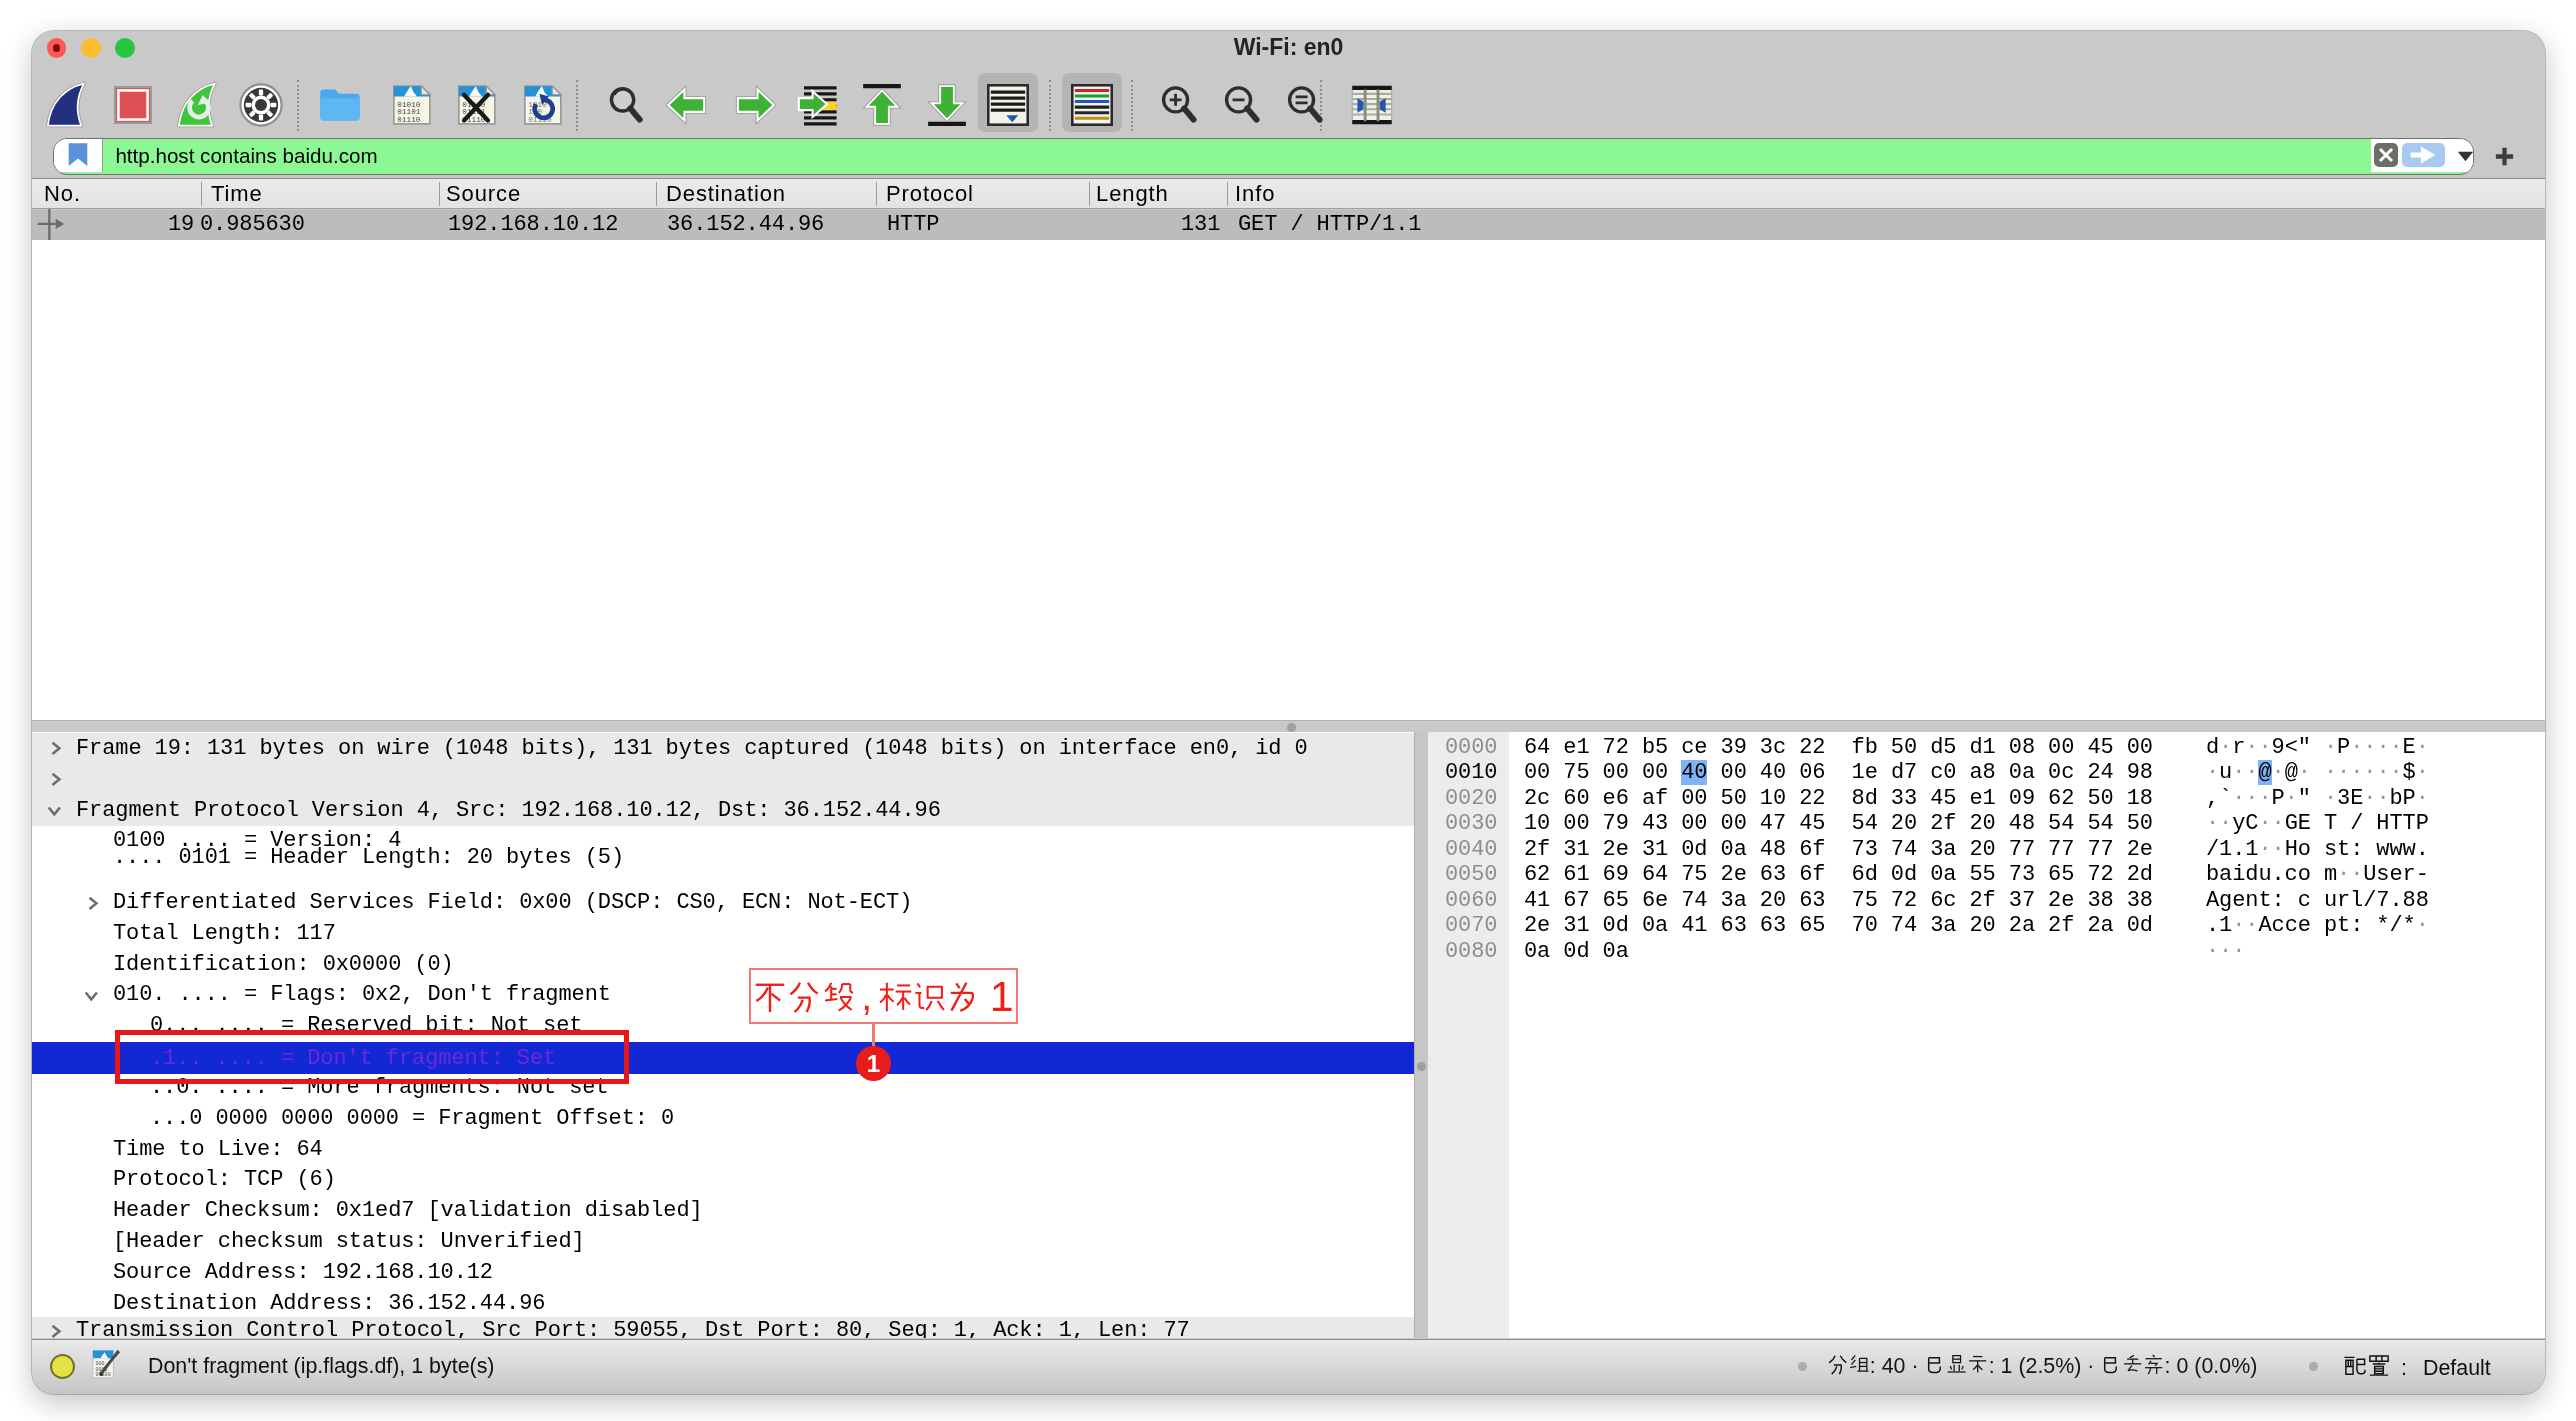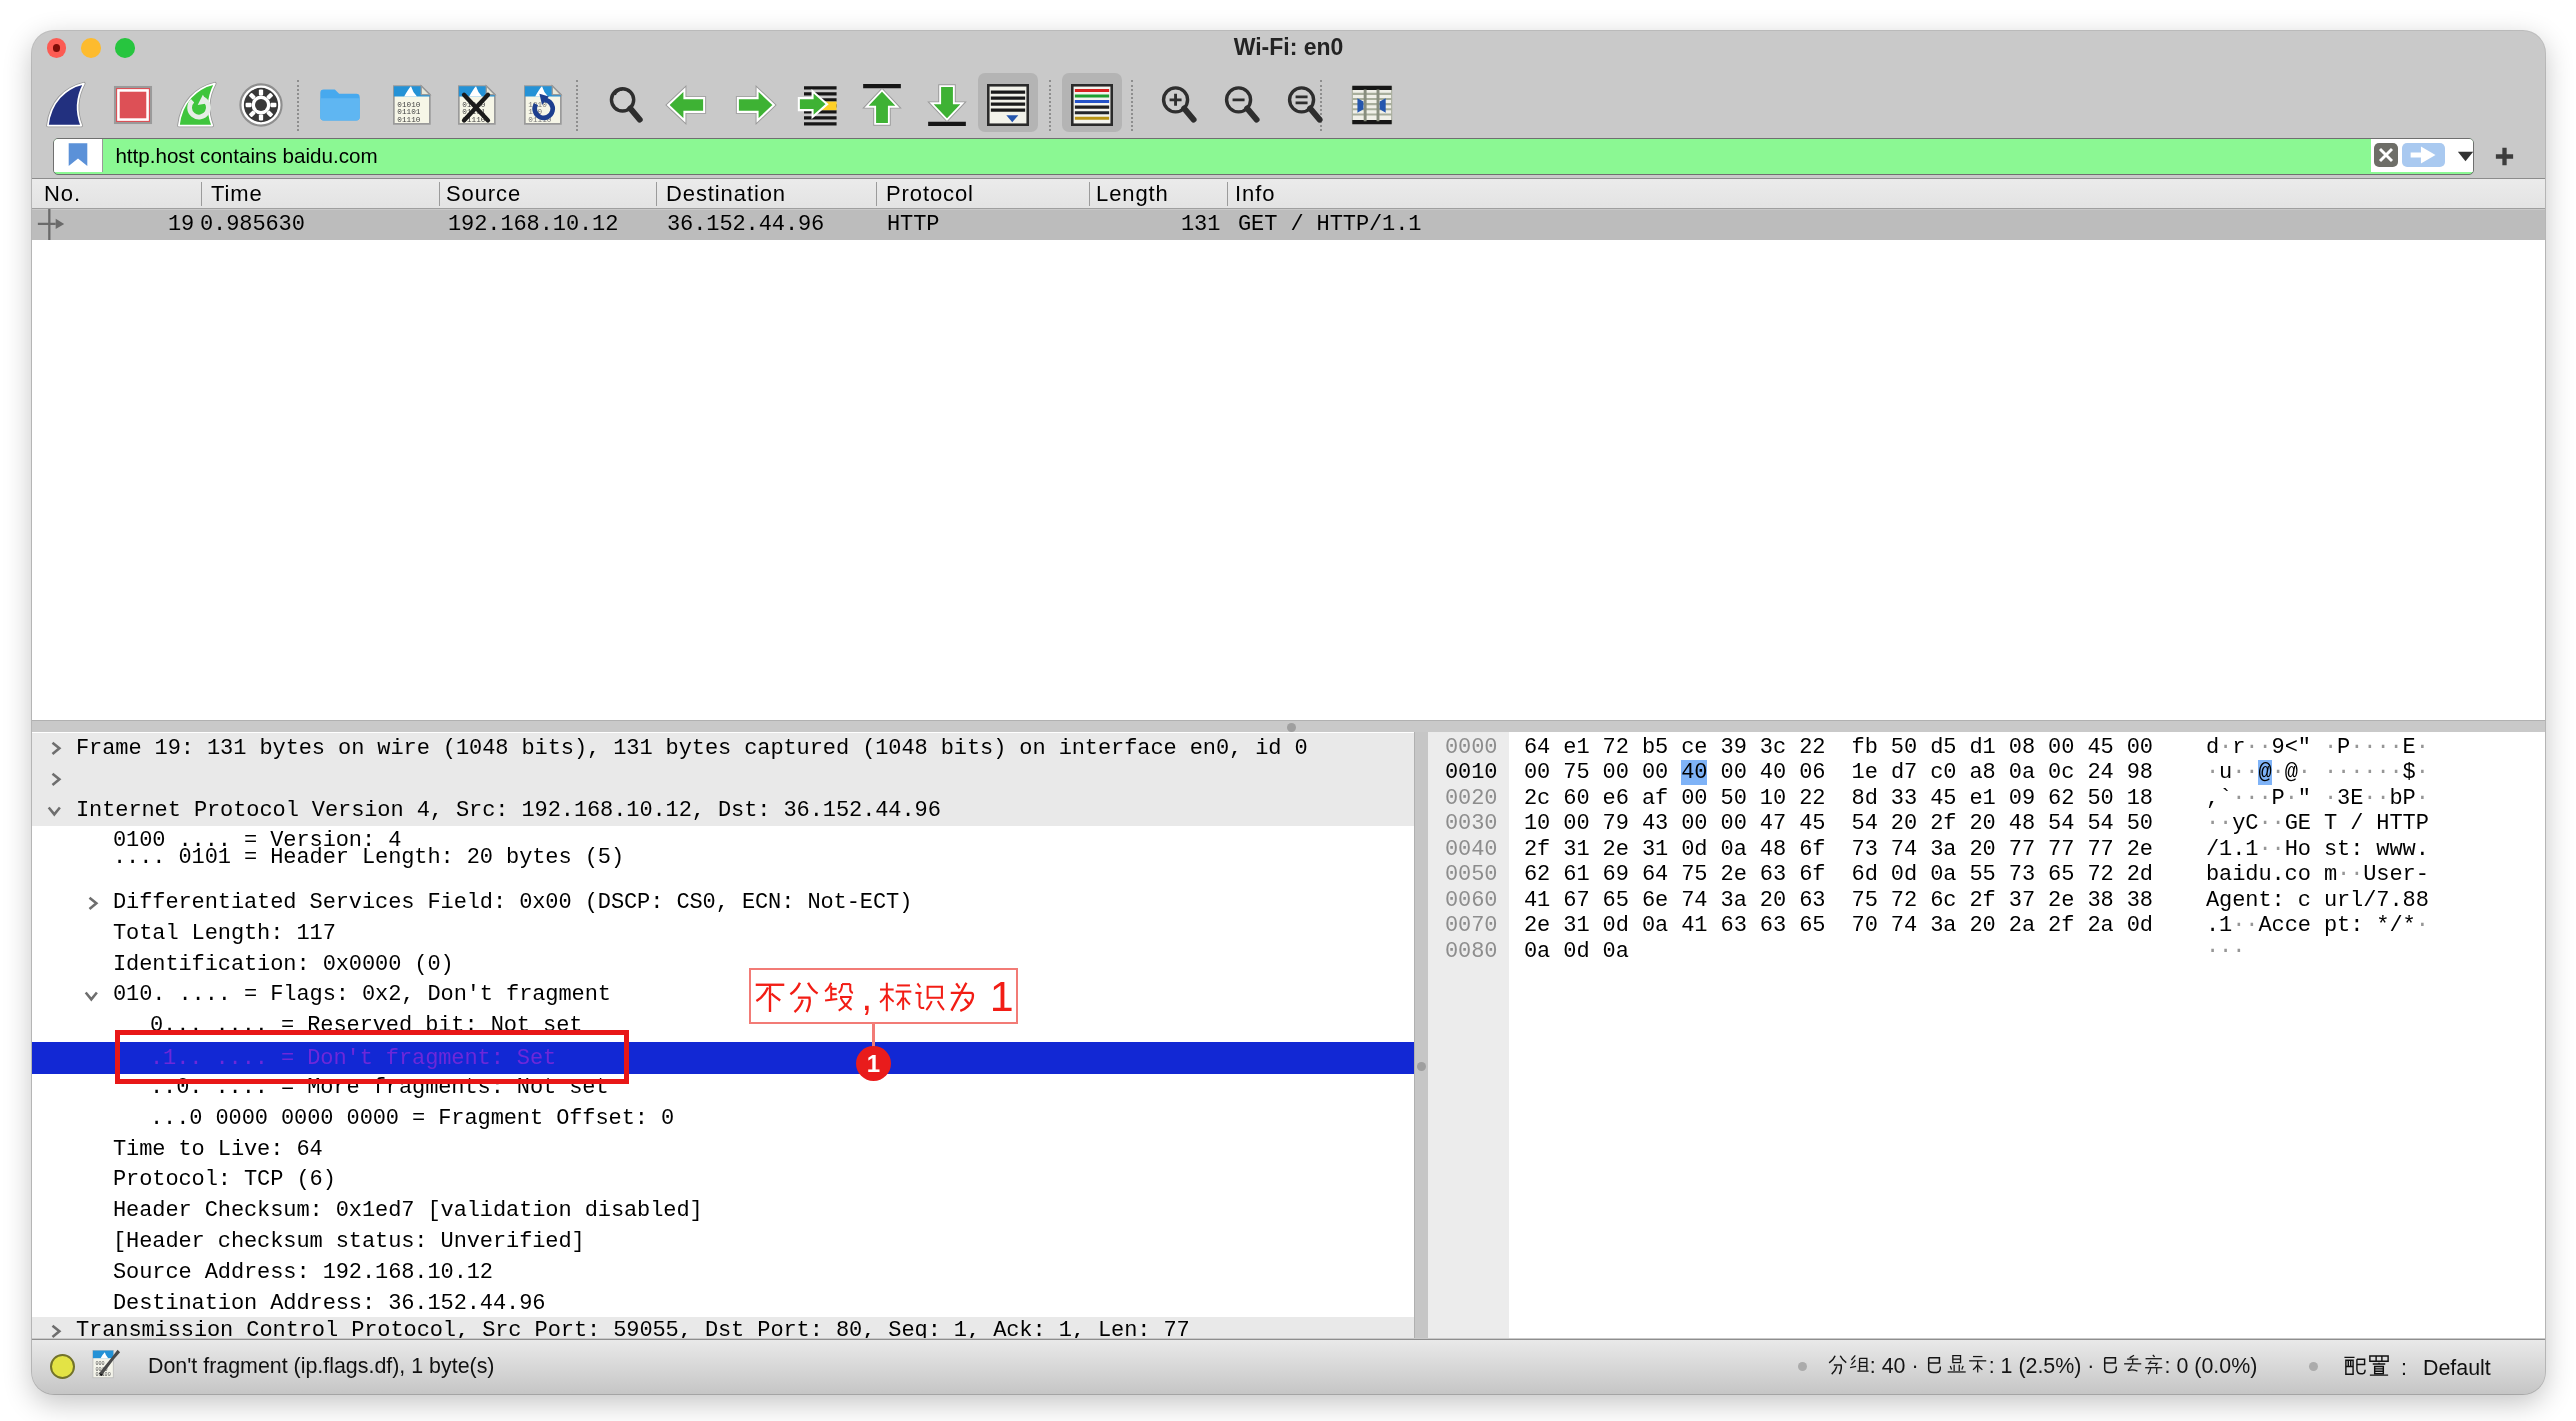--- a/index.html
+++ b/index.html
@@ -12,21 +12,21 @@
 
 .tl{position:absolute;top:6.9px;width:19.7px;height:19.7px;border-radius:50%;}
 .title{position:absolute;top:3.4px;left:0;width:2513px;text-align:center;
        font-size:23px;font-weight:bold;color:#232323;}
 
 .tbi{position:absolute;top:50px;width:48px;height:48px;}
 .tsep{position:absolute;top:49px;height:51px;width:0;border-left:2.6px dotted #8e8e8e;}
 .tbtnbg{position:absolute;top:42px;height:59px;background:#b4b4b4;border-radius:6.9px;}
 
 .ffield{position:absolute;left:21.4px;top:107px;width:2421px;height:37px;border:1.7px solid #6f6f6f;
-        border-radius:5px;background:#8bf893;overflow:hidden;box-sizing:border-box;}
+        border-radius:14px;background:#8bf893;overflow:hidden;box-sizing:border-box;}
 .fbook{position:absolute;left:0;top:0;width:48px;height:33px;background:#fff;border-right:1.7px solid #9a9a9a;}
 .fright{position:absolute;right:0;top:0;width:102px;height:33px;background:#fff;}
 .ftext{position:absolute;left:61px;top:0;height:33px;line-height:33px;font-size:20.6px;color:#000;}
 
 .phead{position:absolute;left:0;top:147px;width:2513px;height:31px;
        background:linear-gradient(#ebebeb,#e3e3e3);border-top:1.7px solid #8c8c8c;border-bottom:0.9px solid #9f9f9f;box-sizing:border-box;}
 .phead .lbl{position:absolute;top:0;height:31px;line-height:30px;font-size:22px;letter-spacing:0.9px;color:#000;}
 .phead .csep{position:absolute;top:3.4px;height:24px;width:0;border-left:1.7px solid #9b9b9b;}
 .prow{position:absolute;left:0;top:179px;width:2513px;height:30px;background:#bcbcbc;}
 .prow .c{position:absolute;top:0;height:40px;line-height:30px;color:#000;}
@@ -334,21 +334,21 @@
     <svg class="abs ex" style="left:54px;top:164px" width="13" height="14.6" viewBox="0 0 15 17">
         <path d="M4 2 l8 6.5 l-8 6.5" stroke="#6e6e6e" stroke-width="3" fill="none"></path>
       </svg>
     <svg class="abs ex" style="left:52px;top:257px" width="14.6" height="13" viewBox="0 0 17 15">
         <path d="M2 4 l6.5 8 l6.5 -8" stroke="#6e6e6e" stroke-width="3" fill="none"></path>
       </svg>
     <svg class="abs ex" style="left:17px;top:592px" width="13" height="14.6" viewBox="0 0 15 17">
         <path d="M4 2 l8 6.5 l-8 6.5" stroke="#6e6e6e" stroke-width="3" fill="none"></path>
       </svg>
     <div class="dtxt" style="left:44px;top:0.9px">Frame 19: 131 bytes on wire (1048 bits), 131 bytes captured (1048 bits) on interface en0, id 0</div>
-    <div class="dtxt" style="left:44px;top:63px">Internet Protocol Version 4, Src: 192.168.10.12, Dst: 36.152.44.96</div>
+    <div class="dtxt" style="left:44px;top:63px">Fragment Protocol Version 4, Src: 192.168.10.12, Dst: 36.152.44.96</div>
     <div class="dtxt" style="left:81px;top:93px">0100 .... = Version: 4</div>
     <div class="dtxt" style="left:81px;top:110px">.... 0101 = Header Length: 20 bytes (5)</div>
     <div class="dtxt" style="left:81px;top:155px">Differentiated Services Field: 0x00 (DSCP: CS0, ECN: Not-ECT)</div>
     <div class="dtxt" style="left:81px;top:186px">Total Length: 117</div>
     <div class="dtxt" style="left:81px;top:217px">Identification: 0x0000 (0)</div>
     <div class="dtxt" style="left:81px;top:247px">010. .... = Flags: 0x2, Don't fragment</div>
     <div class="dtxt" style="left:118px;top:278px">0... .... = Reserved bit: Not set</div>
     <div class="dtxt" style="left:118px;top:340px">..0. .... = More fragments: Not set</div>
     <div class="dtxt" style="left:118px;top:371px">...0 0000 0000 0000 = Fragment Offset: 0</div>
     <div class="dtxt" style="left:81px;top:402px">Time to Live: 64</div>

